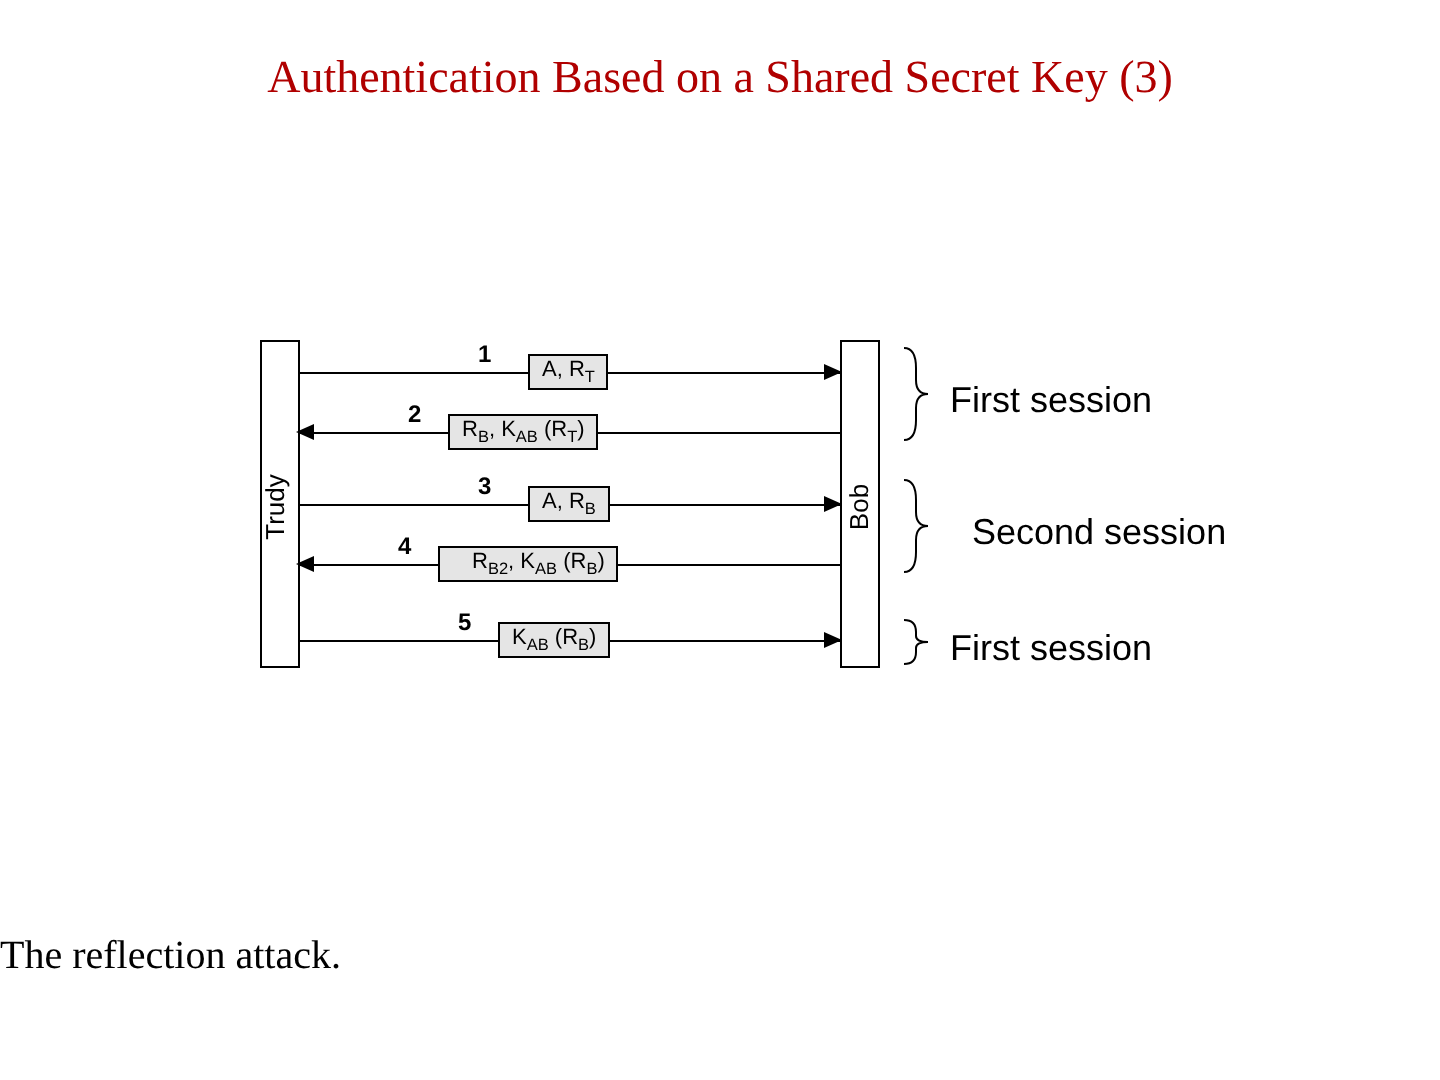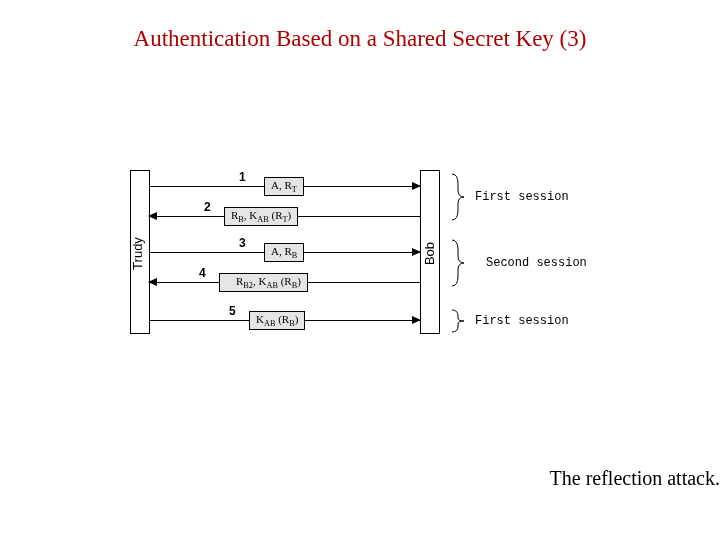--- a/index.html
+++ b/index.html
@@ -18,21 +18,21 @@
     right: 0;
     text-align: center;
     color: #b00000;
     font-size: 23px;
   }
   .caption {
     position: absolute;
     bottom: 50px;
     left: 0;
     right: 0;
-    text-align: right;
+    text-align: left;
     color: #000;
     font-size: 20px;
   }
   .diagram {
     position: absolute;
     top: 160px;
     left: 130px;
     width: 480px;
     height: 200px;
   }
@@ -85,32 +85,32 @@
     font-family: Arial, sans-serif;
     font-size: 12px;
     font-weight: bold;
     text-align: center;
   }
   .payload {
     position: absolute;
     top: -9px;
     border: 1px solid #000;
     background: #e5e5e5;
-    font-family: Liberation Serif, serif;
+    font-family: Liberation Sans, sans-serif;
     font-size: 11px;
     padding: 1px 6px;
     white-space: nowrap;
   }
   .brace-group {
     position: absolute;
   }
   .brace-label {
     position: absolute;
-    font-family: Liberation Mono, monospace;
-    font-size: 12px;
+    font-family: Liberation Sans, sans-serif;
+    font-size: 18px;
     white-space: nowrap;
   }
   .sub { font-size: 0.75em; vertical-align: sub; }
 </style>
 </head>
 <body>
 
 <div class="title">Authentication Based on a Shared Secret Key (3)</div>
 
 <div class="diagram">

